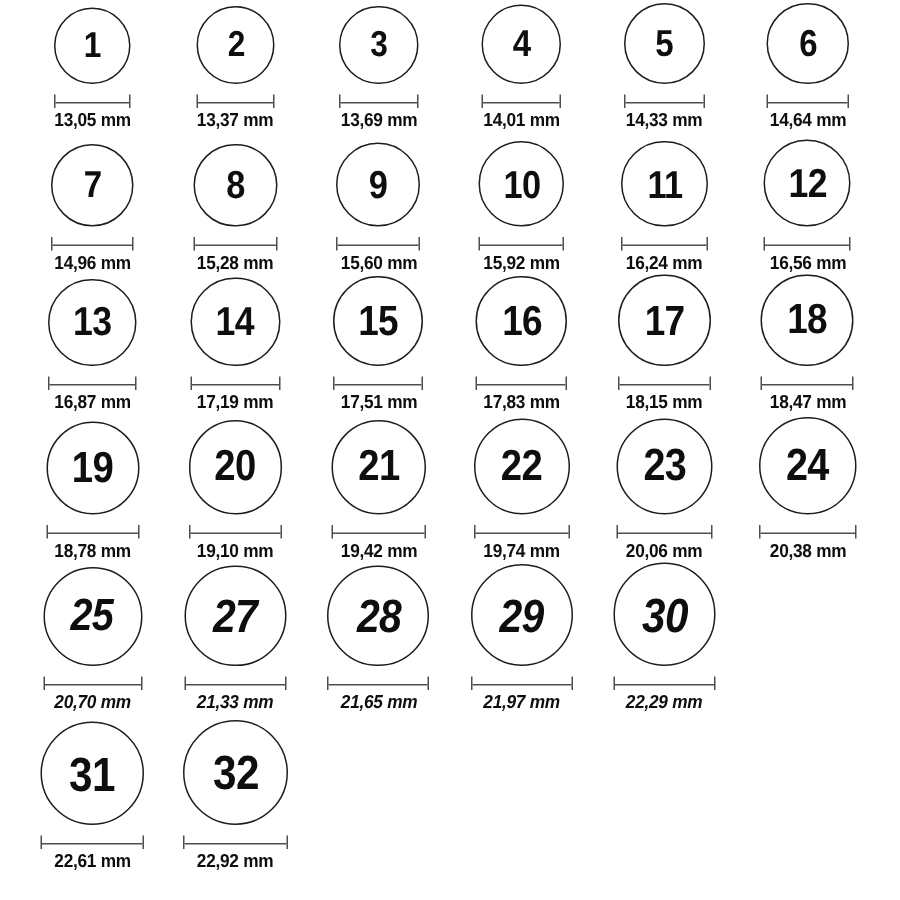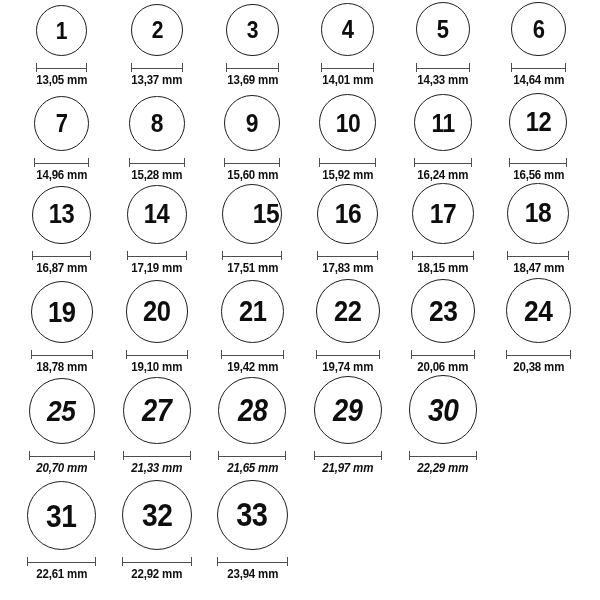--- a/index.html
+++ b/index.html
@@ -193,21 +193,21 @@
 
   <div class="cell">
     <div class="circle" style="width: 59.3px; height: 59.3px;">
       <span class="num" style="font-size: 27px;">14</span>
     </div>
     <div class="ruler" style="width: 59.3px;"></div>
     <div class="mmlabel">17,19 mm</div>
   </div>
 
   <div class="cell">
-    <div class="circle" style="width: 59.9px; height: 59.9px; justify-content: flex-end;">
+    <div class="circle" style="width: 59.9px; height: 59.9px;">
       <span class="num" style="font-size: 28px;">15</span>
     </div>
     <div class="ruler" style="width: 59.9px;"></div>
     <div class="mmlabel">17,51 mm</div>
   </div>
 
   <div class="cell">
     <div class="circle" style="width: 60.5px; height: 60.5px;">
       <span class="num" style="font-size: 28px;">16</span>
     </div>
@@ -332,22 +332,15 @@
   </div>
 
   <div class="cell">
     <div class="circle" style="width: 70.1px; height: 70.1px;">
       <span class="num" style="font-size: 32px;">32</span>
     </div>
     <div class="ruler" style="width: 70.1px;"></div>
     <div class="mmlabel">22,92 mm</div>
   </div>
 
-  <div class="cell">
-    <div class="circle" style="width: 70.7px; height: 70.7px;">
-      <span class="num" style="font-size: 33px;">33</span>
-    </div>
-    <div class="ruler" style="width: 70.7px;"></div>
-    <div class="mmlabel">23,94 mm</div>
-  </div>
 </div>
     </div>
 </div>
 
 </body></html>

